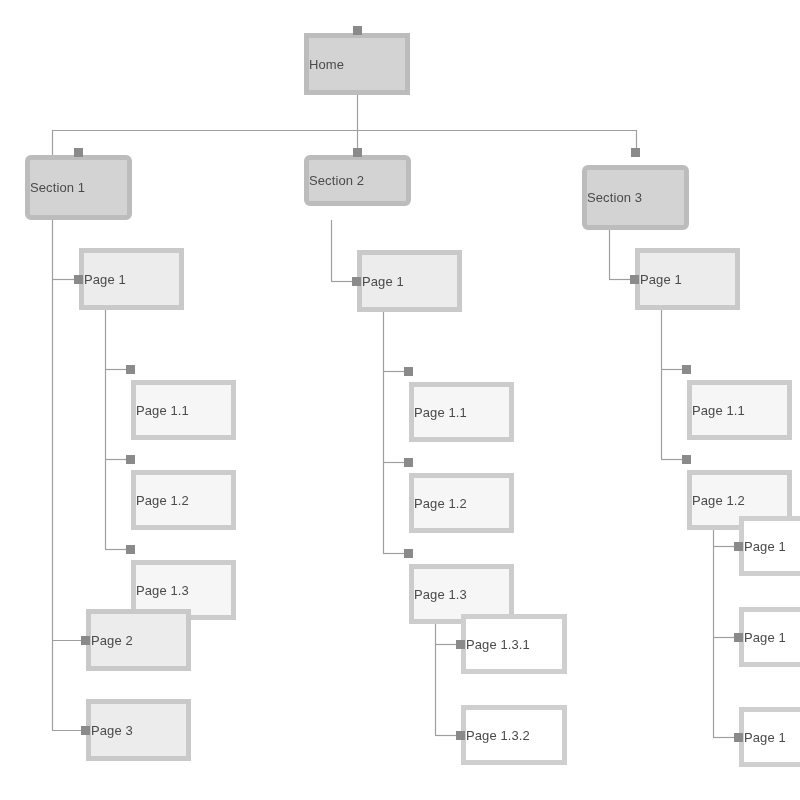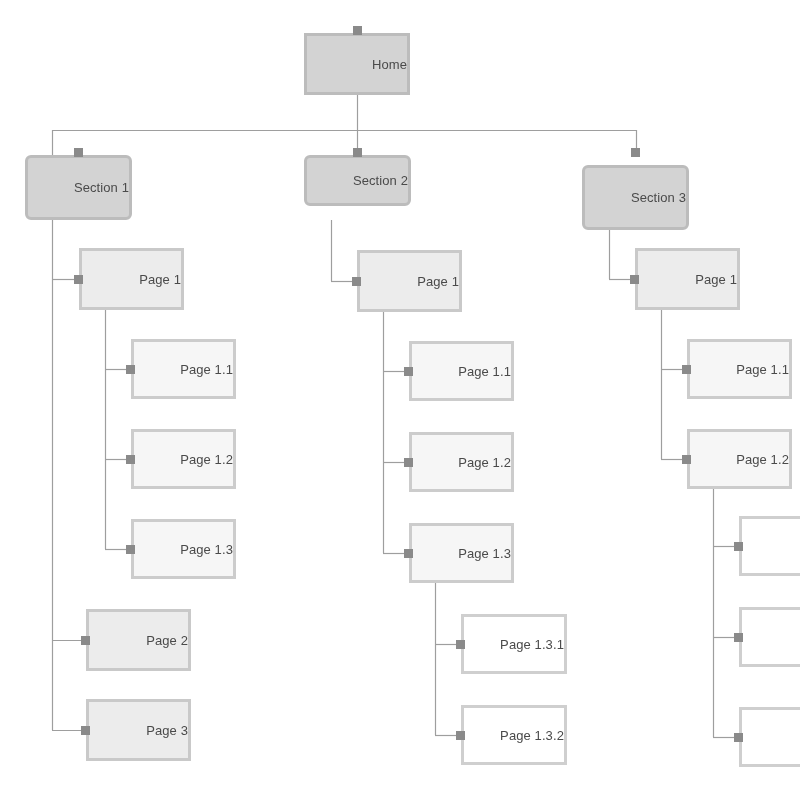--- a/index.html
+++ b/index.html
@@ -21,35 +21,35 @@
     position: absolute;
     left: 0;
     top: 0;
     width: 800px;
     height: 800px;
     pointer-events: none;
   }
   .node {
     position: absolute;
     box-sizing: border-box;
-    border: 3px solid #3b82f6;
+    border: 5px solid #3b82f6;
     display: flex;
     align-items: center;
-    justify-content: flex-end;
+    justify-content: flex-start;
     font-size: 13px;
     color: #4a4a4a;
     letter-spacing: 0.1px;
     text-align: center;
     overflow: hidden;
     white-space: nowrap;
   }
   .node.lvl0 { background: #d3d3d3; border-color: #bcbcbc; }
   .node.lvl1 { background: #d3d3d3; border-color: #bcbcbc; border-radius: 6px; }
   .node.lvl2 { background: #ececec; border-color: #c9c9c9; }
-  .node.lvl3 { background: #f6f6f6; border-color: #cccccc; }
+  .node.lvl3 { background: #f6f6f6; border-color: #cccccc; margin-top: 41px; }
   .node.lvl4 { background: #ffffff; border-color: #cfcfcf; }
   .port {
     position: absolute;
     width: 9px;
     height: 9px;
     background: #8a8a8a;
   }
 </style>
 </head>
 <body>

